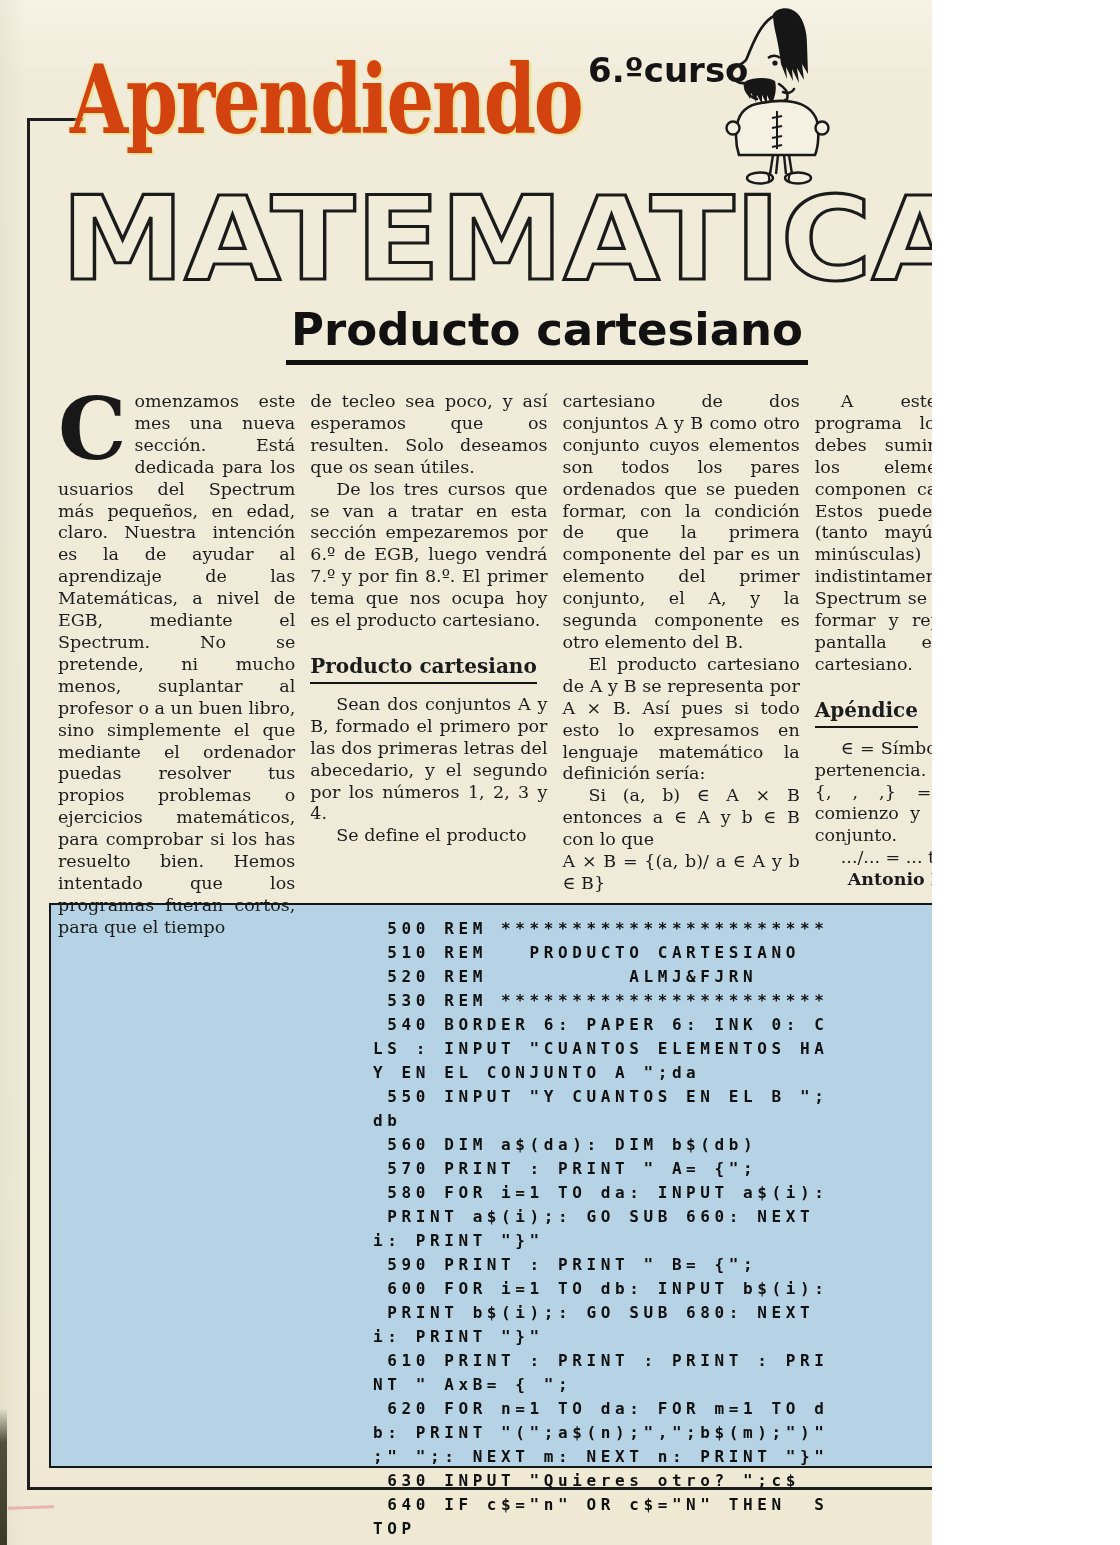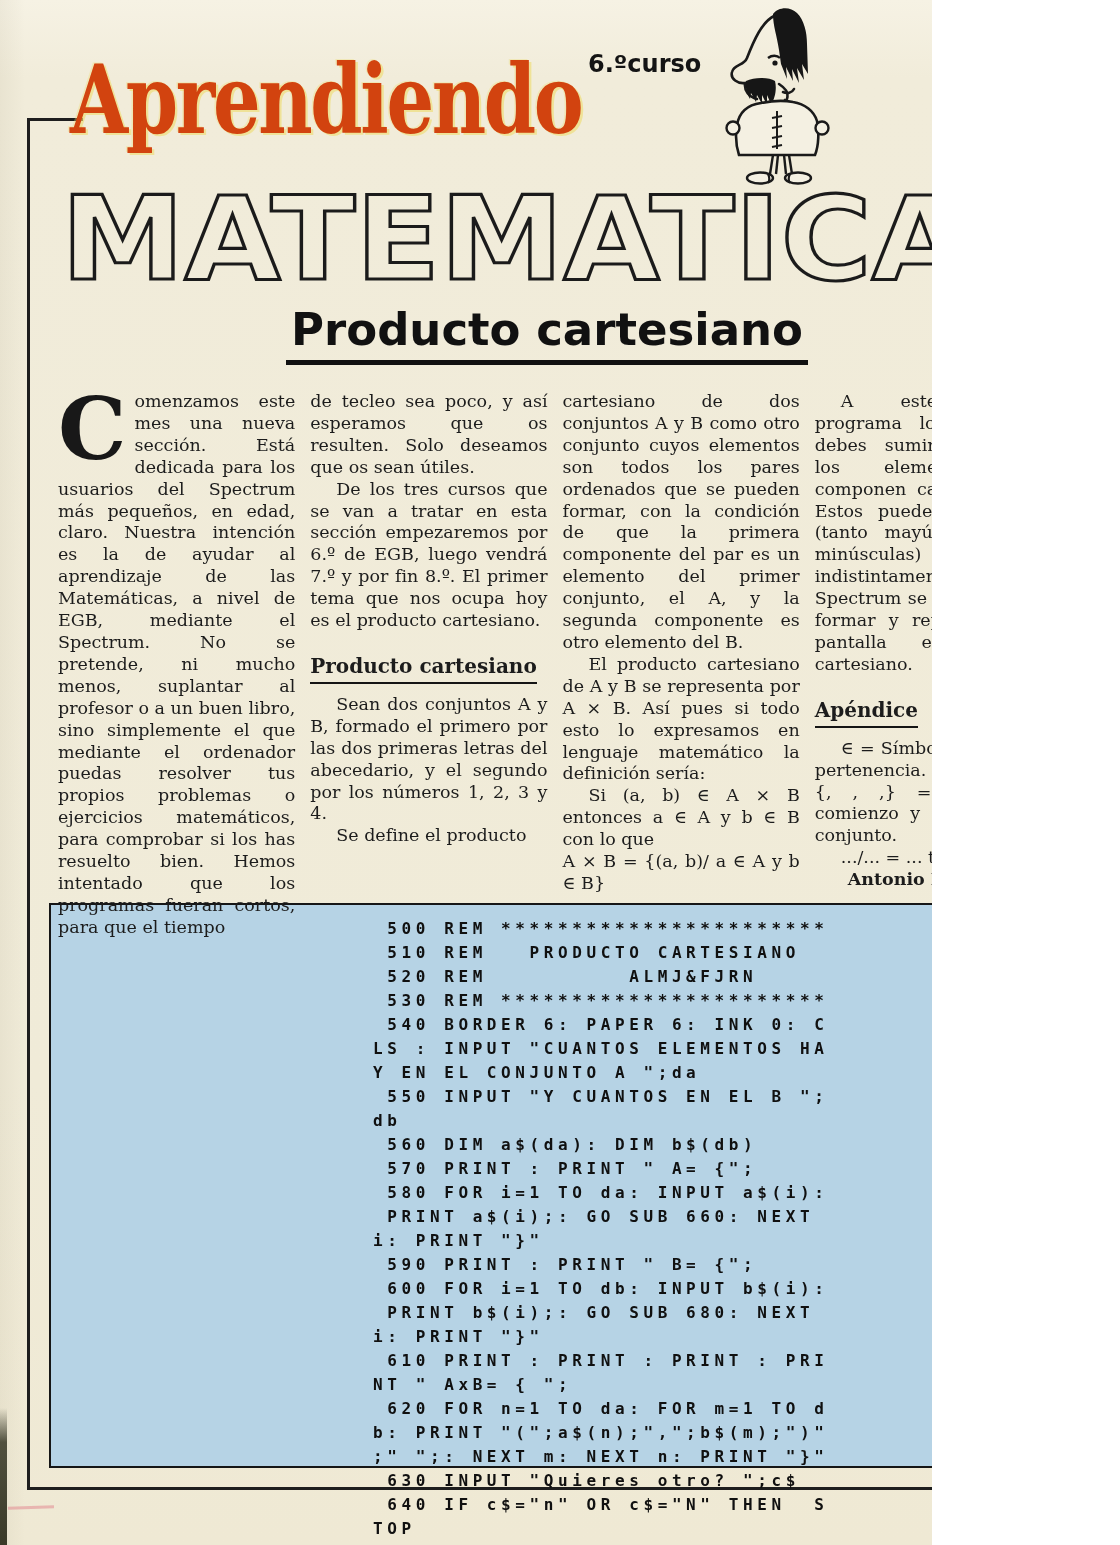--- a/index.html
+++ b/index.html
@@ -18,21 +18,21 @@
 
   .kicker {
     position:absolute; left:70px; top:46px; margin:0; z-index:3;
     font-family:"DejaVu Serif", serif; font-weight:bold; font-size:96px; line-height:1.12;
     letter-spacing:-3px; color:#d2430f;
     transform:scaleX(0.78); transform-origin:left top;
     text-shadow:3px 2px 0 rgba(238,221,116,0.65), -2px -1px 0 rgba(238,221,116,0.35);
   }
   .course {
     position:absolute; left:588px; top:50px; z-index:3;
-    font-family:"DejaVu Sans", sans-serif; font-weight:bold; font-size:24px; color:#141414;
+    font-family:"DejaVu Sans", sans-serif; font-weight:bold; font-size:34px; color:#141414;
   }
   .mascot { position:absolute; left:716px; top:6px; z-index:3; }
 
   .big-title-svg { position:absolute; left:55px; top:186px; z-index:2; }
 
   .headline { position:absolute; left:27px; top:306px; width:1040px; margin:0; text-align:center; z-index:2; }
   .headline-text {
     display:inline-block; font-family:"DejaVu Sans", sans-serif; font-weight:bold;
     font-size:45px; color:#111; padding:0 5px 7px 5px; border-bottom:5px solid #111; line-height:1.05;
   }

